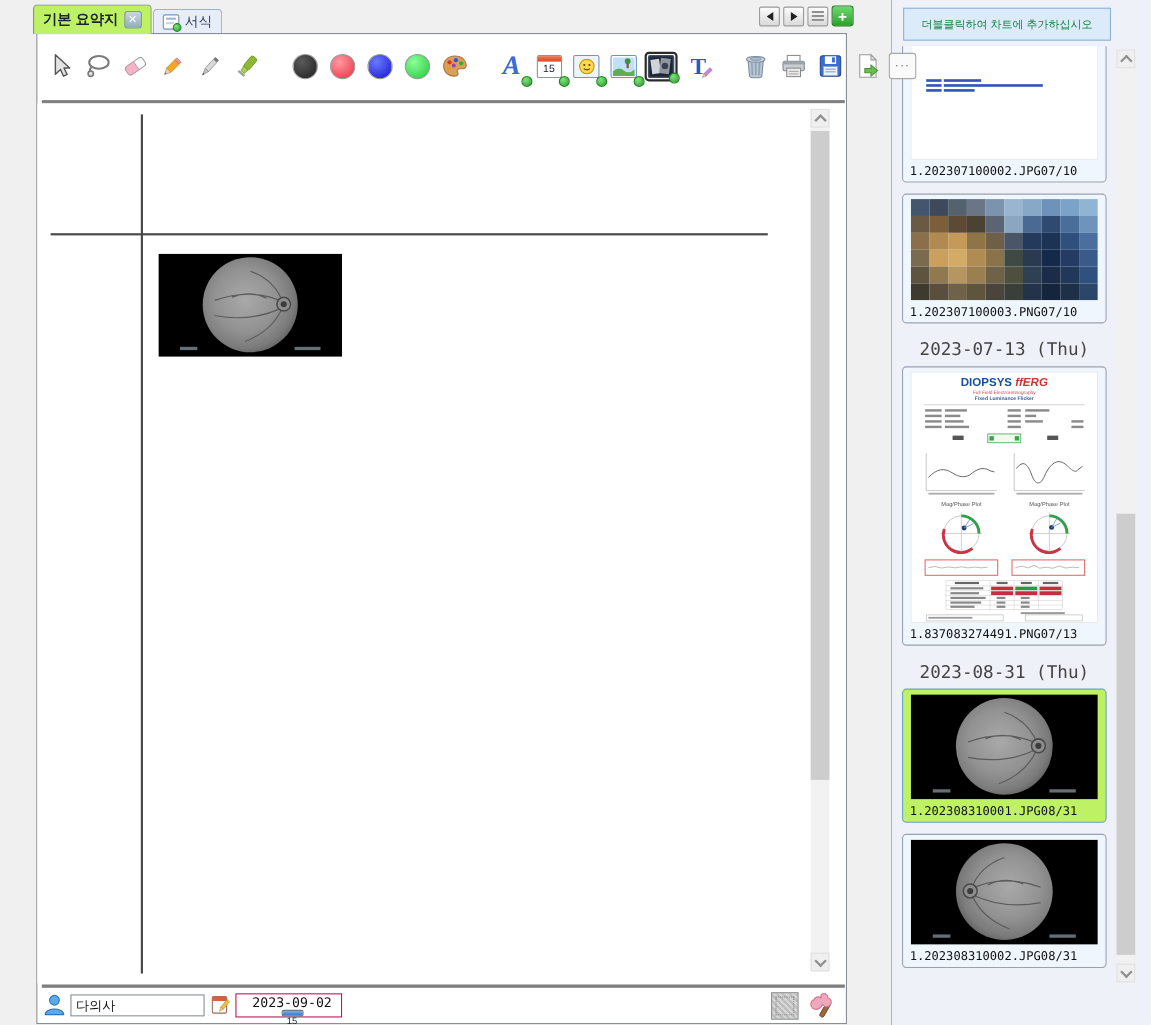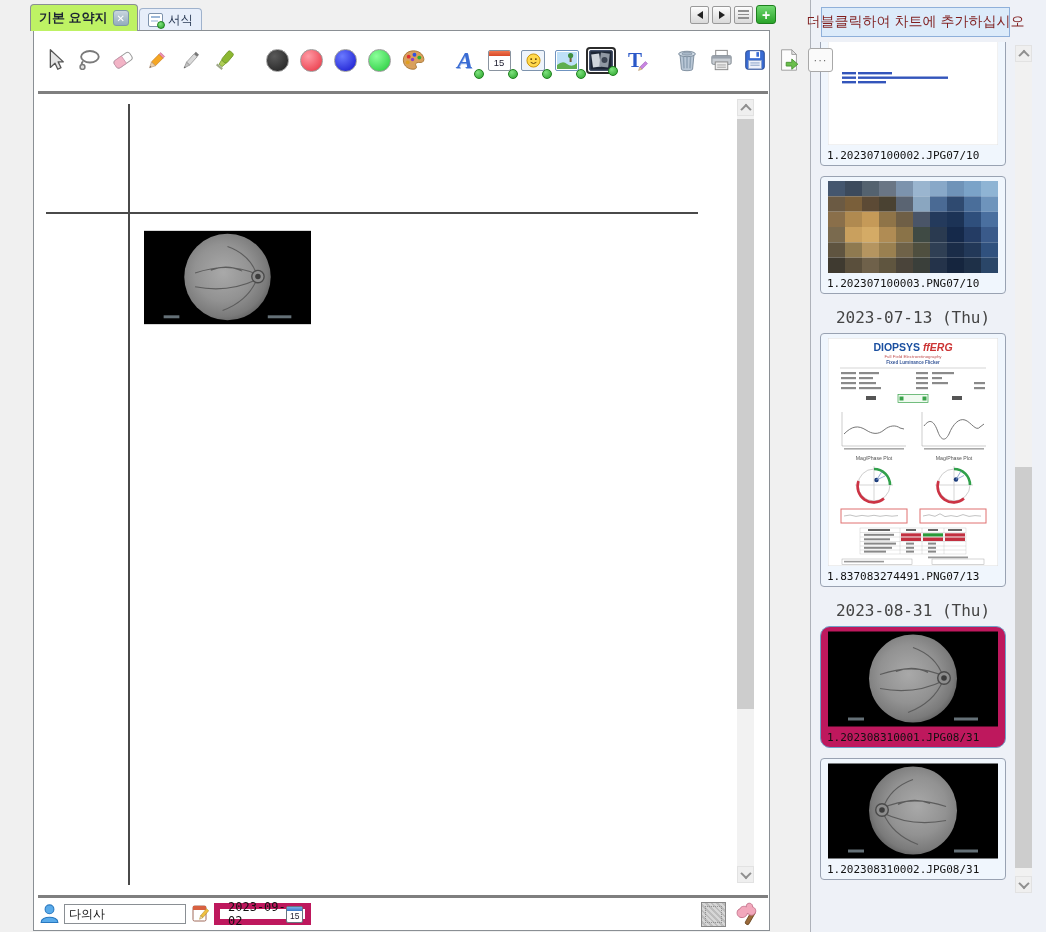--- a/index.html
+++ b/index.html
@@ -70,41 +70,41 @@
   .vs-btn{position:absolute;left:0;width:100%;height:17px;background:#efefef;border:1px solid #e2e2e2;
        box-sizing:border-box;display:flex;align-items:center;justify-content:center;cursor:pointer;}
   .chev-up{width:6px;height:6px;border-left:2px solid #8f8f8f;border-top:2px solid #8f8f8f;transform:rotate(45deg) translate(1px,1px);}
   .chev-down{width:6px;height:6px;border-left:2px solid #8f8f8f;border-top:2px solid #8f8f8f;transform:rotate(225deg) translate(1px,1px);}
   .vs-thumb{position:absolute;left:0;width:100%;background:#cdcdcd;cursor:pointer;}
   
   .footer-sep{top:864px;}
   .footer{position:absolute;left:0;top:868px;width:616px;height:31px;}
   .footer-field{position:absolute;left:30px;top:5px;width:122px;height:20px;border:1px solid #8a8f94;
        font-size:12px;padding:0 4px;box-sizing:border-box;font-family:inherit;color:#111;background:#fff;}
-  .date-box{position:absolute;left:180px;top:4px;width:97px;height:22px;border:6px solid #be185d;
-       background:#fff;box-sizing:border-box;display:flex;align-items:center;justify-content:space-between;padding:0 2px 0 8px;}
+  .date-box{position:absolute;left:180px;top:4px;width:97px;height:22px;border:1px solid #be185d;
+       background:#fff;box-sizing:border-box;display:flex;align-items:center;justify-content:space-between;padding:0 2px 0 8px;flex-direction:column;}
   .date-text{font-size:12px;color:#111;font-family:"DejaVu Sans Mono","Liberation Mono",monospace;}
   .cal15{width:20px;height:17px;border:1px solid #6a7480;background:#fff;border-radius:2px;position:relative;
        box-sizing:border-box;text-align:center;cursor:pointer;}
   .cal15 .bar{position:absolute;top:0;left:0;right:0;height:4px;background:linear-gradient(#7ab0e8,#3a78c8);}
   .cal15 .num{position:absolute;left:0;right:0;top:4px;font-size:8.5px;color:#223;}
   .stamp-pat{position:absolute;left:667px;top:3px;width:25px;height:25px;border:1px solid #888;background:
        repeating-linear-gradient(45deg,#d6d6d6 0 2px,#bcbcbc 2px 4px);box-sizing:border-box;cursor:pointer;}
   .stamp-pat::after{content:"";position:absolute;inset:3px;border:1px dotted #909090;}
   .stamp-tool{position:absolute;left:700px;top:2px;cursor:pointer;}
   
   .divider{position:absolute;left:810px;top:0;width:1px;height:932px;background:#aeb2ba;}
   .rpanel{position:absolute;left:811px;top:0;width:235px;height:932px;background:#eef1f7;}
   .hint-btn{position:absolute;left:10px;top:7px;width:189px;height:30px;border:1px solid #8fb0da;
-       background:#dcebfa;color:#7f1d1d;font-size:14px;display:flex;align-items:center;justify-content:center;
+       background:#dcebfa;color:#15803d;font-size:10px;display:flex;align-items:center;justify-content:center;
        box-sizing:border-box;cursor:pointer;white-space:nowrap;}
   .thumb-list{position:absolute;left:9px;top:42px;width:188px;height:853px;overflow:hidden;}
   .card{width:186px;border:1px solid #99a2b2;border-radius:4px;background:#f0f6fd;box-sizing:border-box;
        padding:4px 0 2px 0;cursor:pointer;}
-  .card.selected{background:#be185d;border-color:#6fa0c8;border-radius:10px;}
+  .card.selected{background:#bef264;border-color:#6fa0c8;}
   .card .img{display:block;margin:0 auto;}
   .thumb-caption{display:flex;align-items:center;padding:2px 6px 0 6px;height:16px;
        font-family:"DejaVu Sans Mono","Liberation Mono",monospace;font-size:11px;color:#111;}
   .date-header{width:186px;text-align:center;font-family:"DejaVu Sans Mono","Liberation Mono",monospace;
        font-size:16px;color:#444;margin:14px 0 6px 0;}
   .gap10{height:10px;}
   .close-btn{position:absolute;left:8px;top:900px;width:191px;height:26px;border:1px solid #9aa2ae;border-radius:3px;
        background:linear-gradient(#fcfcfc,#e9e9ec);color:#1a3a6e;font-size:13.5px;display:flex;align-items:center;
        justify-content:center;box-sizing:border-box;cursor:pointer;}
   .rscroll{position:absolute;left:204px;top:45px;width:17px;height:848px;background:#f1f1f1;}

